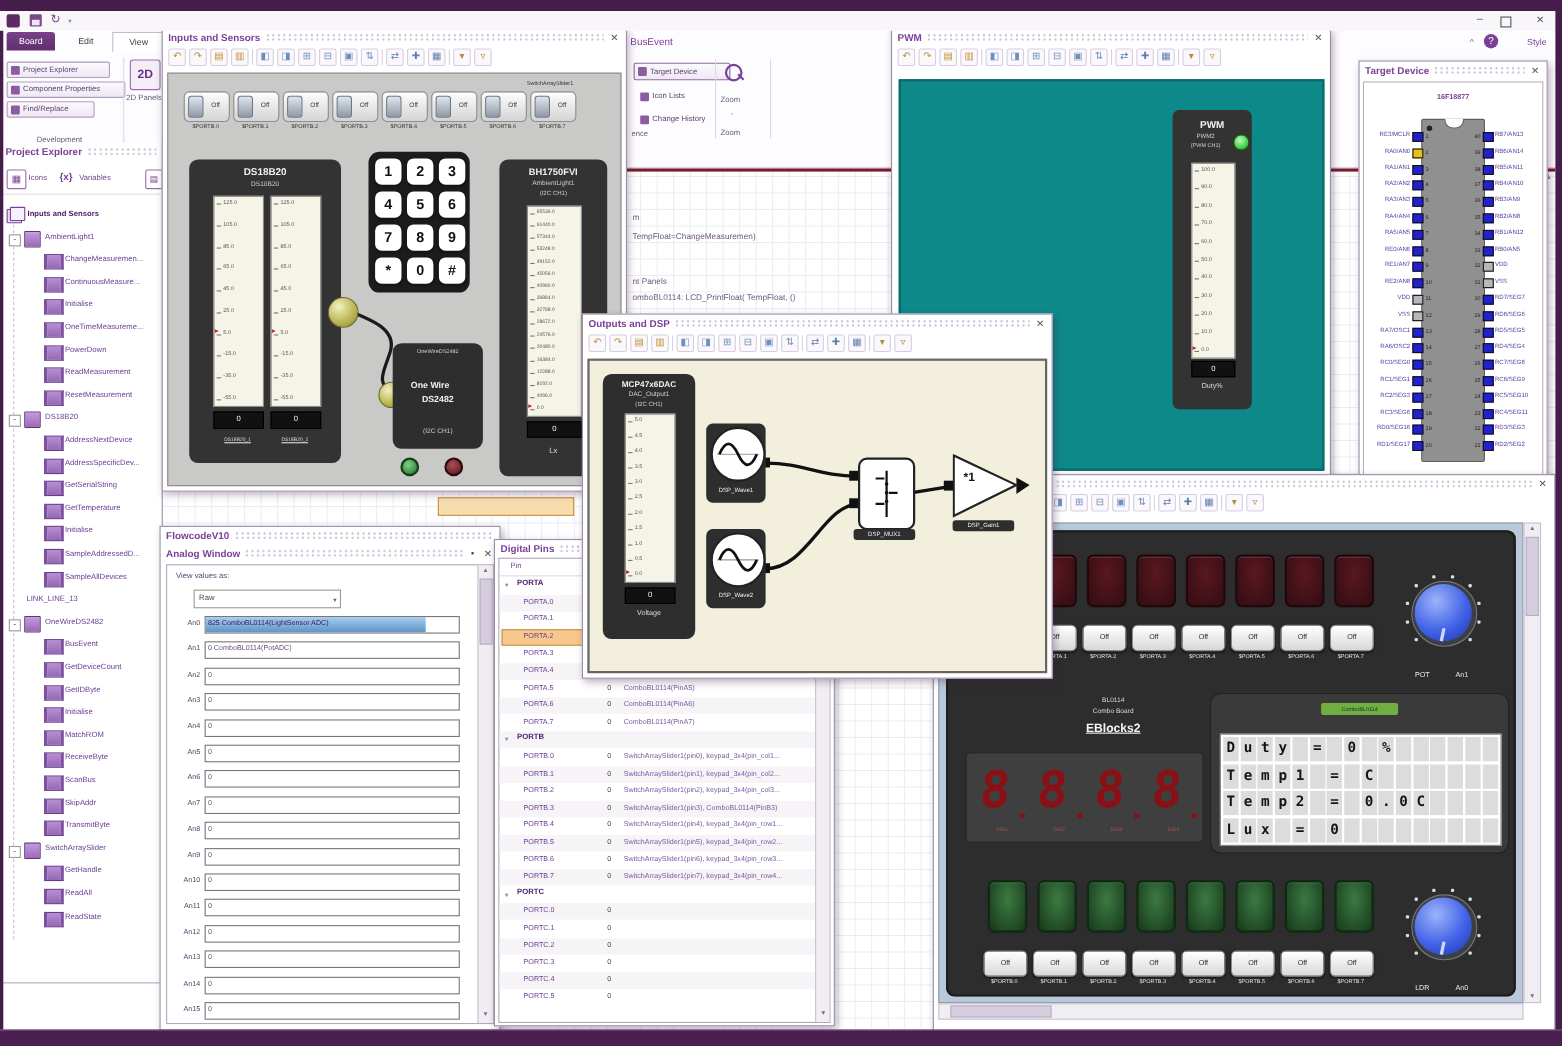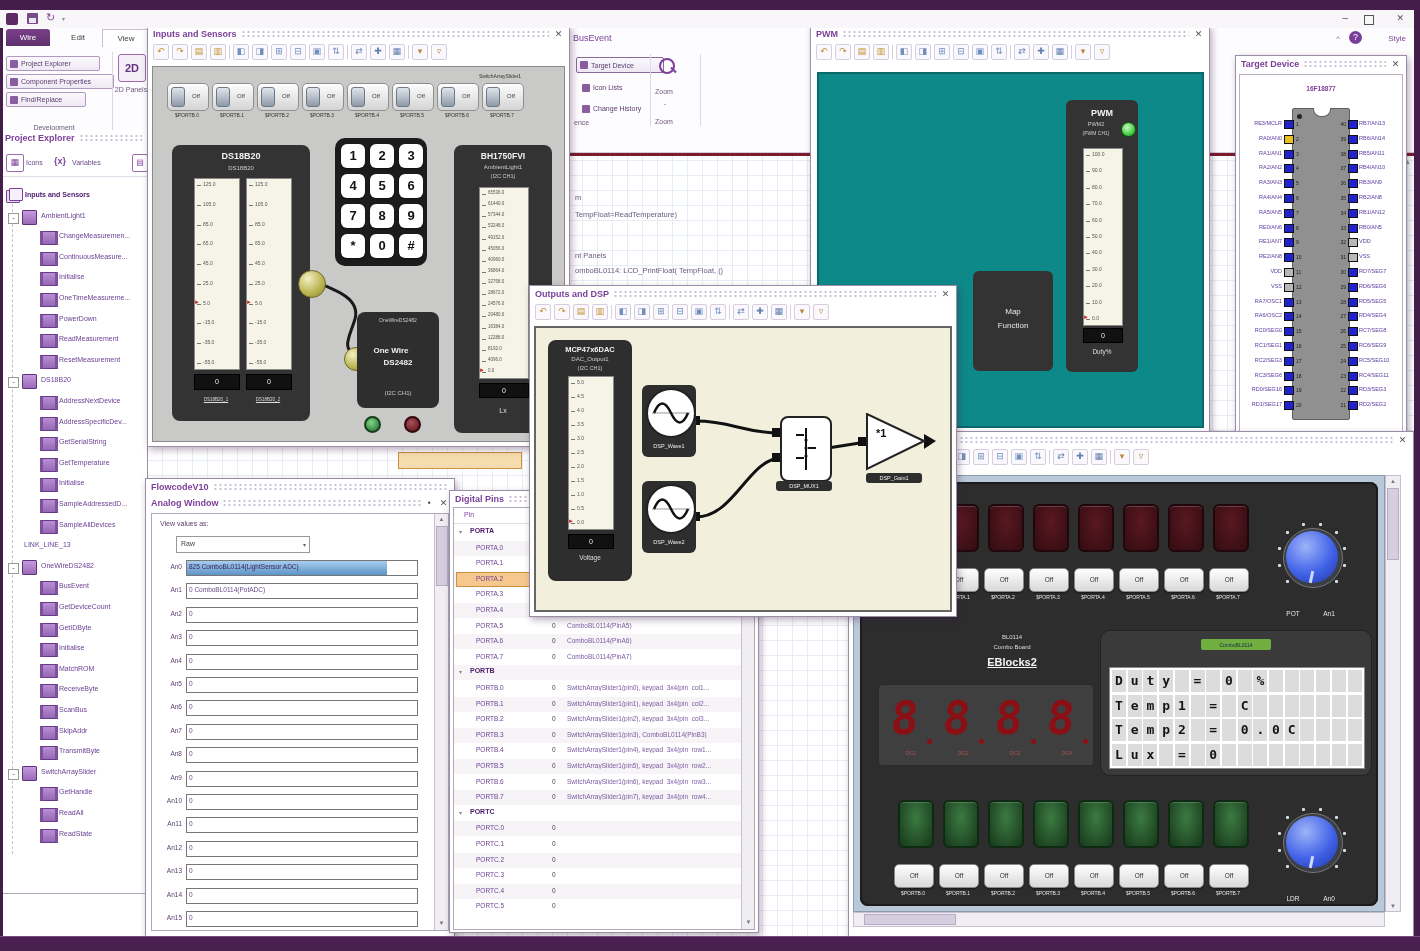--- a/index.html
+++ b/index.html
@@ -30,30 +30,30 @@
 <body>
 
 <div id="root">
 
   <div id="gridbg" class="abs" style="left:147px;top:130px;width:1267px;height:806px;background:#fff;
               background-image:linear-gradient(#e6edf4 1px,transparent 1px),linear-gradient(90deg,#e6edf4 1px,transparent 1px);
               background-size:15px 15px;z-index:0;"></div>
   <div class="abs" style="left:0;top:151px;width:1414px;height:5px;background:#7a1c2a;z-index:1;"></div>
   <div id="codelines" style="z-index:1;position:absolute;left:0;top:0;">
       <div style="position: absolute; left: 575px; top: 193px; font-size: 7.5px; color: rgb(107, 90, 128); white-space: nowrap;">m</div>
-      <div style="position: absolute; left: 575px; top: 210px; font-size: 7.5px; color: rgb(107, 90, 128); white-space: nowrap;">TempFloat=ReadTemperature)</div>
+      <div style="position: absolute; left: 575px; top: 210px; font-size: 7.5px; color: rgb(107, 90, 128); white-space: nowrap;">TempFloat=ChangeMeasuremen)</div>
       <div style="position: absolute; left: 575px; top: 251px; font-size: 7.5px; color: rgb(107, 90, 128); white-space: nowrap;">nt Panels</div>
       <div style="position: absolute; left: 575px; top: 266px; font-size: 7.5px; color: rgb(107, 90, 128); white-space: nowrap;">omboBL0114: LCD_PrintFloat( TempFloat, ()</div>
     </div>
   <div class="abs" style="left:398px;top:452px;width:122px;height:15px;background:#f7ddad;border:1px solid #c98f3f;z-index:1;"></div>
   <div class="t" style="left:1405px;top:143px;font-size:9px;color:#888;z-index:1;">›</div>
   <div class="t" style="left:1404px;top:158px;font-size:7px;color:#888;z-index:1;">▲</div>
 
   <div class="abs" style="left:0;top:28px;width:1420px;height:124px;background:#fdfcfe;border-bottom:1px solid #d5c9dd;z-index:2;">
-    <div class="t" style="left:6px;top:1px;width:44px;height:17px;background:linear-gradient(#7a4188,#5f2f6d);color:#fff;font-size:8px;text-align:center;line-height:17px;border-radius:3px 3px 0 0;">Wire</div>
+    <div class="t" style="left:6px;top:1px;width:44px;height:17px;background:linear-gradient(#7a4188,#5f2f6d);color:#fff;font-size:8px;text-align:center;line-height:17px;border-radius:3px 3px 0 0;">Board</div>
     <div class="t" style="left:58px;top:1px;width:40px;height:17px;color:#444;font-size:8px;text-align:center;line-height:17px;">Edit</div>
     <div class="t" style="left:102px;top:1px;width:46px;height:17px;background:#fff;border:1px solid #c9b9d4;border-bottom:none;color:#444;font-size:8px;text-align:center;line-height:17px;">View</div>
     <div class="t" style="left:154px;top:1px;width:26px;height:17px;color:#444;font-size:8px;line-height:17px;overflow:hidden;">Com</div>
 
     <div class="rbtn" style="left:6px;top:28px;width:86px;height:13px;">
       <span class="rico"></span>
       <span>Project Explorer</span>
     </div>
     <div class="rbtn" style="left:6px;top:46px;width:100px;height:13px;">
       <span class="rico"></span>
@@ -510,24 +510,20 @@
             <div style="position: absolute; left: 2px; top: 137.2px; width: 4px; height: 1px; background: rgb(119, 119, 119);"></div>
             <div style="position: absolute; left: 8px; top: 133.2px; font-size: 5px; color: rgb(85, 85, 85); white-space: nowrap;">20.0</div>
             <div style="position: absolute; left: 2px; top: 153.6px; width: 4px; height: 1px; background: rgb(119, 119, 119);"></div>
             <div style="position: absolute; left: 8px; top: 149.6px; font-size: 5px; color: rgb(85, 85, 85); white-space: nowrap;">10.0</div>
             <div style="position: absolute; left: 2px; top: 170px; width: 4px; height: 1px; background: rgb(119, 119, 119);"></div>
             <div style="position: absolute; left: 8px; top: 166px; font-size: 5px; color: rgb(85, 85, 85); white-space: nowrap;">0.0</div>
             <div style="position: absolute; left: -1px; top: 165px; font-size: 6px; color: rgb(204, 34, 34);">►</div>
           </div>
           <div class="valbox" style="position: absolute; left: 17px; top: 228px; width: 38px; height: 13px;">0</div>
           <div style="position: absolute; left: 0px; top: 248px; width: 72px; text-align: center; font-size: 6.5px; color: rgb(221, 221, 221);">Duty%</div>
-        </div>
-        <div style="position: absolute; left: 154px; top: 197px; width: 80px; height: 100px; background: rgb(51, 51, 51); border-radius: 6px;">
-          <div style="position: absolute; left: 0px; top: 36px; width: 80px; text-align: center; font-size: 8px; color: rgb(232, 232, 232);">Map</div>
-          <div style="position: absolute; left: 0px; top: 50px; width: 80px; text-align: center; font-size: 8px; color: rgb(232, 232, 232);">Function</div>
         </div>
       </div>
   </div>
 
   <div class="panel" id="p-target" style="left:1235px;top:55px;width:170px;height:379px;z-index:10;">
     <div class="ptitle">
         <span class="ptxt">Target Device</span>
         <span class="dots"></span>
         <span class="pclose">✕</span>
       </div>

